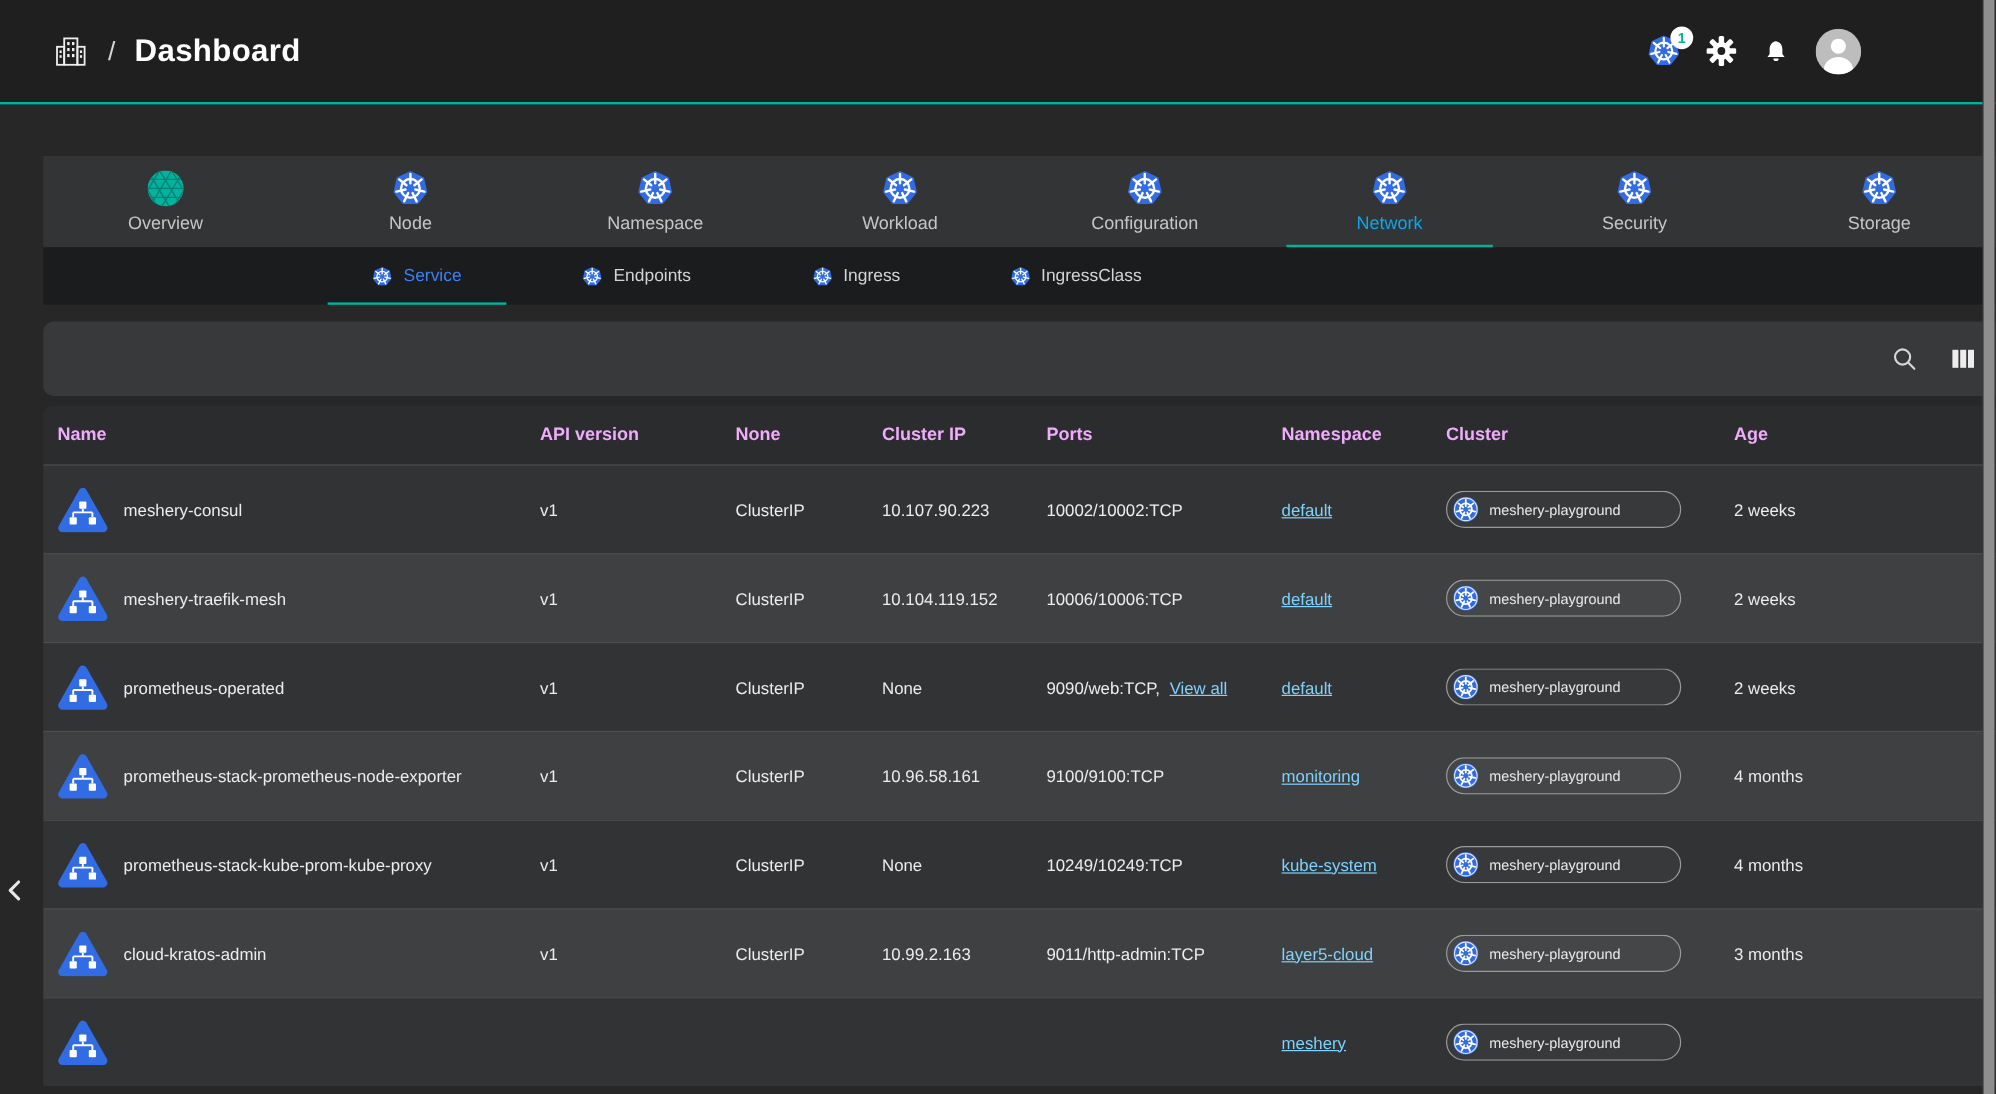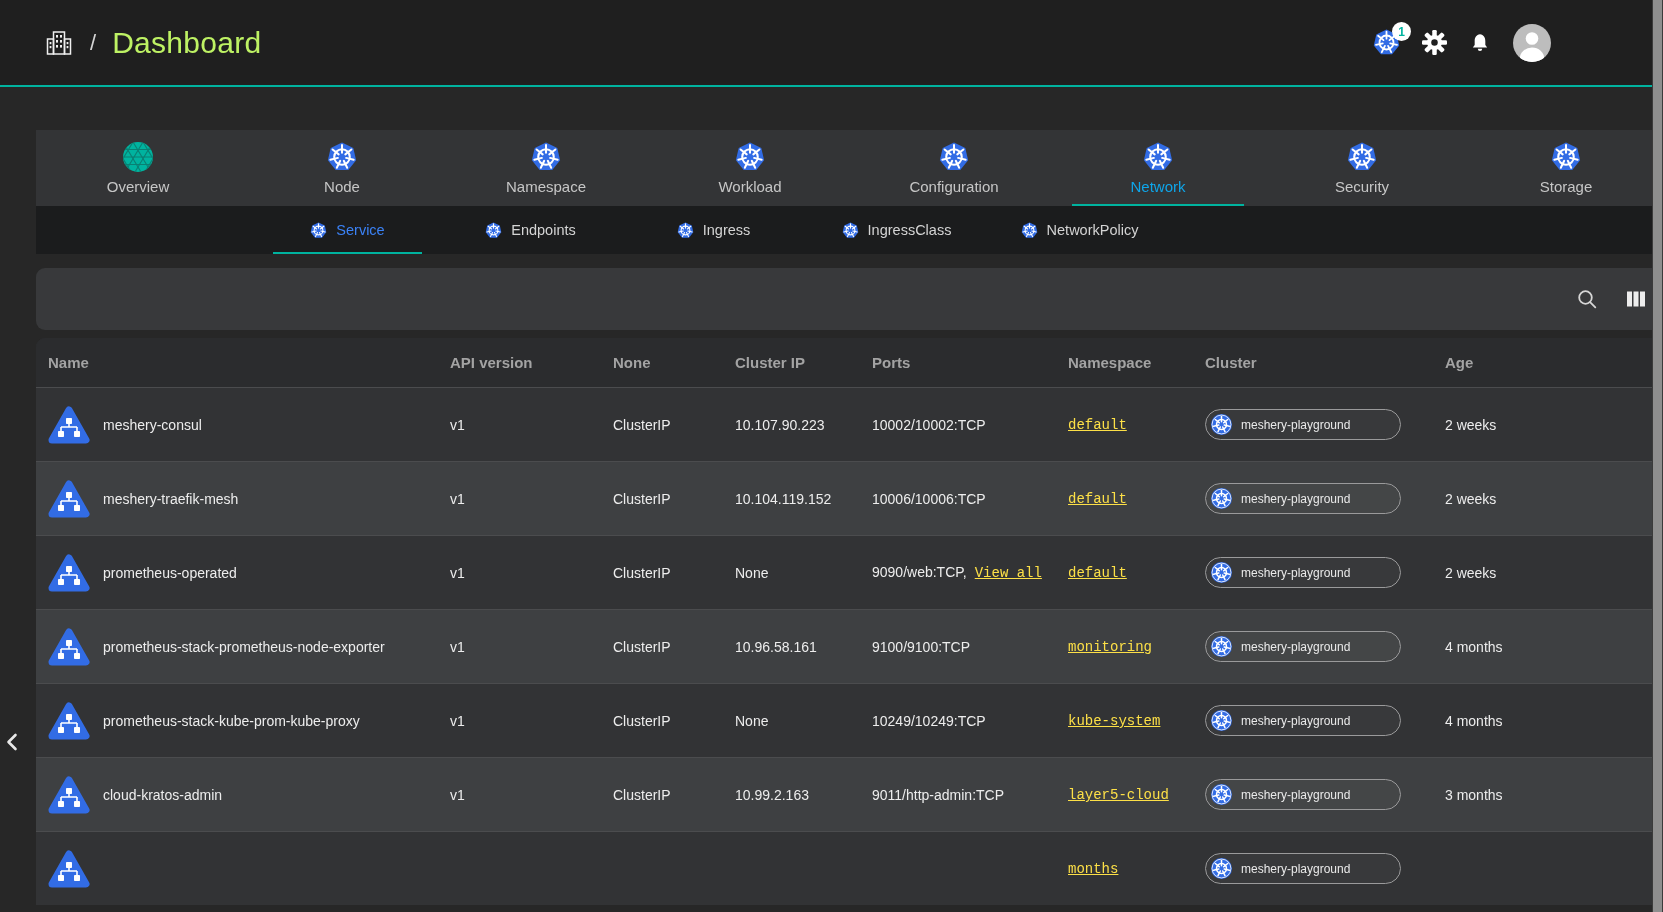--- a/index.html
+++ b/index.html
@@ -11,21 +11,21 @@
     color:#eee;
   }
   
   .appbar {
     height:85px; background:#1f1f1f;
     display:flex; align-items:center; justify-content:space-between;
     padding:0 112px 0 44px;
   }
   .appbar-left { display:flex; align-items:center; gap:16px; }
   .slash { color:#d5d5d5; font-size:22px; font-weight:400; }
-  .page-title { color:#bef264; font-size:30px; font-weight:400; letter-spacing:.3px; }
+  .page-title { color:#ffffff; font-size:26px; font-weight:700; letter-spacing:.3px; }
   .appbar-right { display:flex; align-items:center; gap:22px; }
   .iconbtn { background:none; border:none; cursor:pointer; display:flex; align-items:center; position:relative; padding:0; }
   .k8s-badge {
     position:absolute; top:-7px; right:-11px;
     width:19px; height:19px; border-radius:50%;
     background:#fff; color:#00B39F;
     font-size:12px; font-weight:700;
     display:flex; align-items:center; justify-content:center;
   }
   .accent-line { height:2px; background:#00B39F; }
@@ -53,28 +53,28 @@
   
   .toolbar {
     margin-top:14px; height:62px; background:#38393b; border-radius:9px;
     display:flex; align-items:center; justify-content:flex-end; gap:28px; padding-right:22px;
   }
 
   
   .table-card { margin-top:8px; background:#2c2d2f; border-radius:9px 9px 0 0; overflow:hidden; }
   .tgrid { display:grid; grid-template-columns:402px 163px 122px 137px 196px 137px 240px 1fr; align-items:center; }
   .thead { height:49px; background:#2b2c2e; }
-  .th { font-size:15px; font-weight:700; color:#a3a3a3; padding-left:12px; white-space:nowrap; }
+  .th { font-size:15px; font-weight:700; color:#f0abfc; padding-left:12px; white-space:nowrap; }
   .trow { height:74px; border-top:1px solid #4b4c4e; }
   .trow.dark  { background:#323335; }
   .trow.light { background:#3e4042; }
   .td { font-size:14px; color:#ededed; padding-left:12px; white-space:nowrap; overflow:hidden; }
   .name-cell { display:flex; align-items:center; gap:13px; }
   .svc-icon { display:flex; flex:none; }
-  .ns-link, .ports-link { color:#fde047; text-decoration:underline; cursor:pointer;font-family:Liberation Mono, monospace; }
+  .ns-link, .ports-link { color:#7dd3fc; text-decoration:underline; cursor:pointer; }
   .ports-link { margin-left:8px; }
   .chip {
     display:inline-flex; align-items:center; gap:9px;
     width:196px; height:31px; padding:0 10px 0 5px;
     border:1px solid #9a9a9b; border-radius:16px;
     background:rgba(255,255,255,0.03); cursor:pointer;
   }
   .chip-label { font-size:12px; color:#eaeaea; white-space:nowrap; overflow:hidden; }
   .chip-icon { display:flex; flex:none; }
 
@@ -407,38 +407,20 @@
                 <line x1="10.8" y1="9.0" x2="15.1" y2="10.0"></line>
                 <line x1="9.5" y1="10.6" x2="11.5" y2="14.6"></line>
                 <line x1="7.5" y1="10.6" x2="5.5" y2="14.6"></line>
                 <line x1="6.2" y1="9.0" x2="1.9" y2="10.0"></line>
                 <line x1="6.6" y1="7.0" x2="3.2" y2="4.3"></line>
               </g>
             </svg>
           </span>
           <span class="stab-label">IngressClass</span>
         </div>
-        <div class="stab">
-          <span class="stab-icon">
-            <svg width="17" height="17" viewBox="0 0 17 17">
-              <polygon points="8.5,0.5 14.8,3.5 16.3,10.3 12.0,15.7 5.0,15.7 0.7,10.3 2.2,3.5" fill="#326CE5"></polygon>
-              <g stroke="#fff" stroke-width="1.1" fill="none" stroke-linecap="round">
-                <circle cx="8.5" cy="8.5" r="4.4"></circle>
-                <line x1="8.5" y1="6.1" x2="8.5" y2="1.7"></line>
-                <line x1="10.4" y1="7.0" x2="13.8" y2="4.3"></line>
-                <line x1="10.8" y1="9.0" x2="15.1" y2="10.0"></line>
-                <line x1="9.5" y1="10.6" x2="11.5" y2="14.6"></line>
-                <line x1="7.5" y1="10.6" x2="5.5" y2="14.6"></line>
-                <line x1="6.2" y1="9.0" x2="1.9" y2="10.0"></line>
-                <line x1="6.6" y1="7.0" x2="3.2" y2="4.3"></line>
-              </g>
-            </svg>
-          </span>
-          <span class="stab-label">NetworkPolicy</span>
-        </div>
       </nav>
   </div>
 
   <div class="toolbar">
     <button class="iconbtn">
       <span style="display:flex">
           <svg width="22" height="22" viewBox="0 0 22 22" fill="none" stroke="#d6d6d6" stroke-width="1.8" stroke-linecap="round">
             <circle cx="9.5" cy="9.5" r="6.3"></circle>
             <line x1="14.3" y1="14.3" x2="19.3" y2="19.3"></line>
           </svg>
@@ -725,21 +707,21 @@
                 </g>
                 <path d="M21 18 v3 M13 21 h16 M13 21 v4 M29 21 v4" stroke="#fff" stroke-width="1.6" fill="none"></path>
               </svg>
             </span>
             <span></span>
           </div>
           <div class="td"></div>
           <div class="td"></div>
           <div class="td"></div>
           <div class="td"><span></span></div>
-          <div class="td"><span class="ns-link">months</span></div>
+          <div class="td"><span class="ns-link">meshery</span></div>
           <div class="td"><span class="chip">
               <span class="chip-icon">
                 <svg width="21" height="21" viewBox="0 0 21 21">
                   <circle cx="10.5" cy="10.5" r="10.5" fill="#326CE5"></circle>
                   <circle cx="10.5" cy="10.5" r="9.4" fill="none" stroke="rgba(255,255,255,.8)" stroke-width="1"></circle>
                   <g stroke="#fff" stroke-width="1.5" fill="none" stroke-linecap="round">
                     <circle cx="10.5" cy="10.5" r="5.0"></circle>
                     <line x1="10.5" y1="7.8" x2="10.5" y2="2.5"></line>
                     <line x1="12.6" y1="8.8" x2="16.7" y2="5.5"></line>
                     <line x1="13.2" y1="11.1" x2="18.3" y2="12.3"></line>

